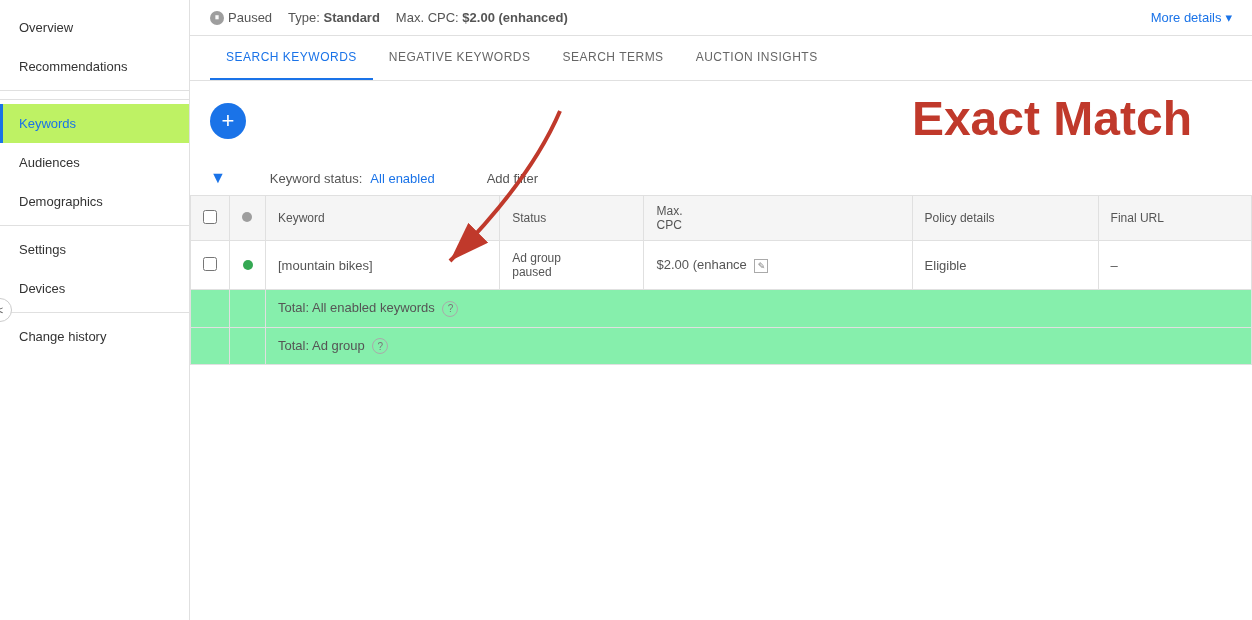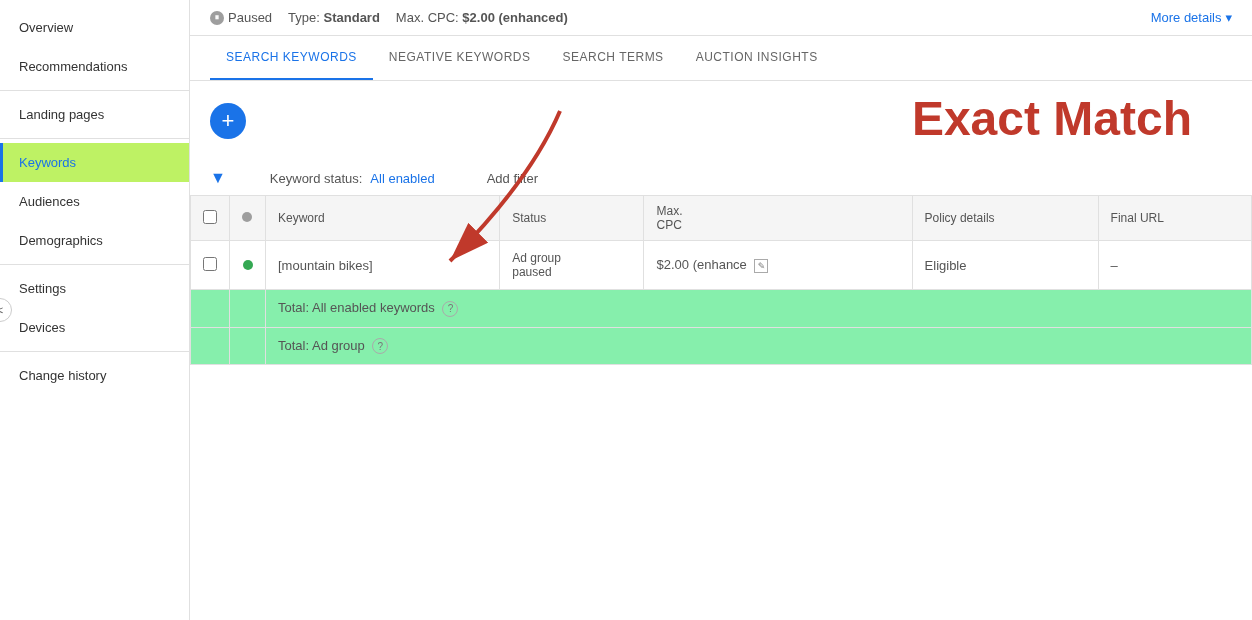--- a/index.html
+++ b/index.html
@@ -265,23 +265,20 @@
 <body>
 
 <div class="sidebar">
   <div class="sidebar-item">
     <span>Overview</span>
   </div>
   <div class="sidebar-item">
     <span>Recommendations</span>
   </div>
   <hr class="sidebar-divider">
-  <div class="sidebar-item">
-    <span>Landing pages</span>
-  </div>
   <hr class="sidebar-divider">
   <div class="sidebar-item active">
     <span>Keywords</span>
   </div>
   <div class="sidebar-item">
     <span>Audiences</span>
   </div>
   <div class="sidebar-item">
     <span>Demographics</span>
   </div>

